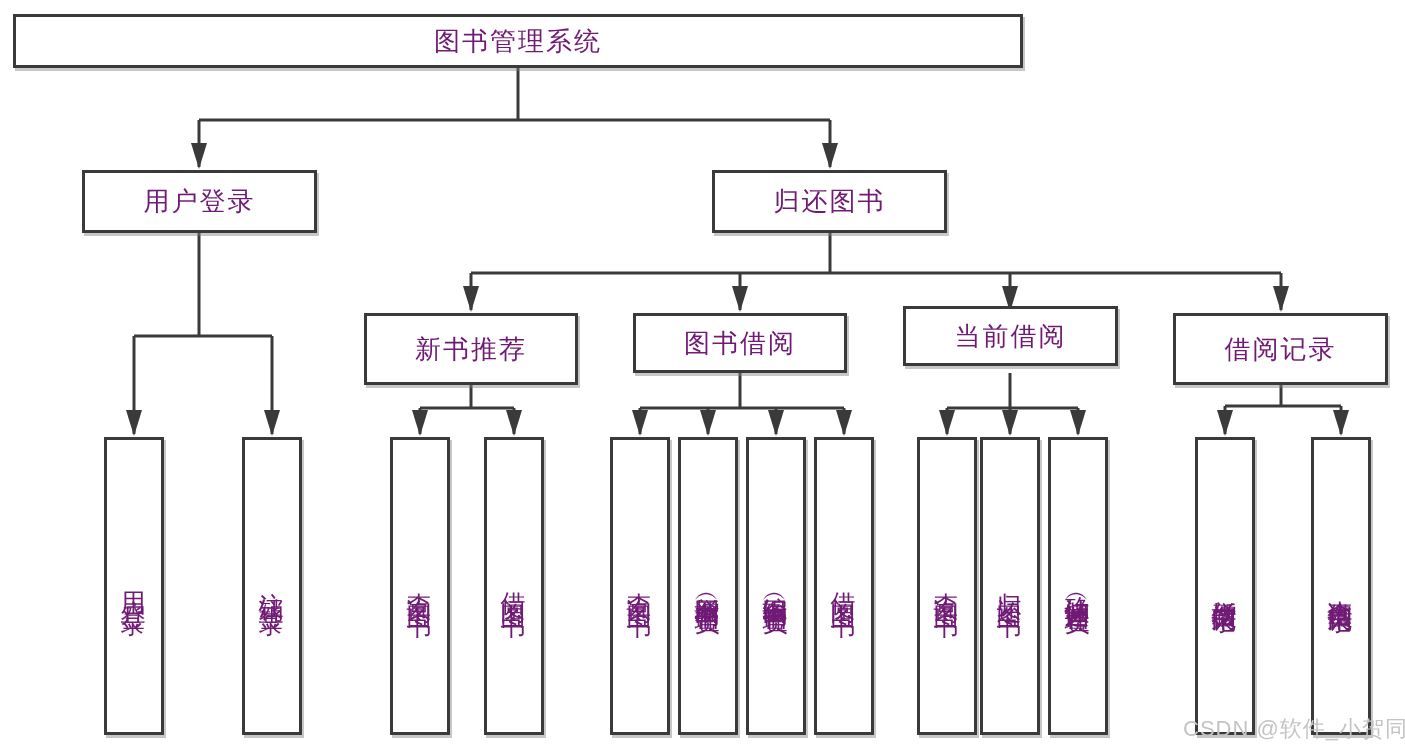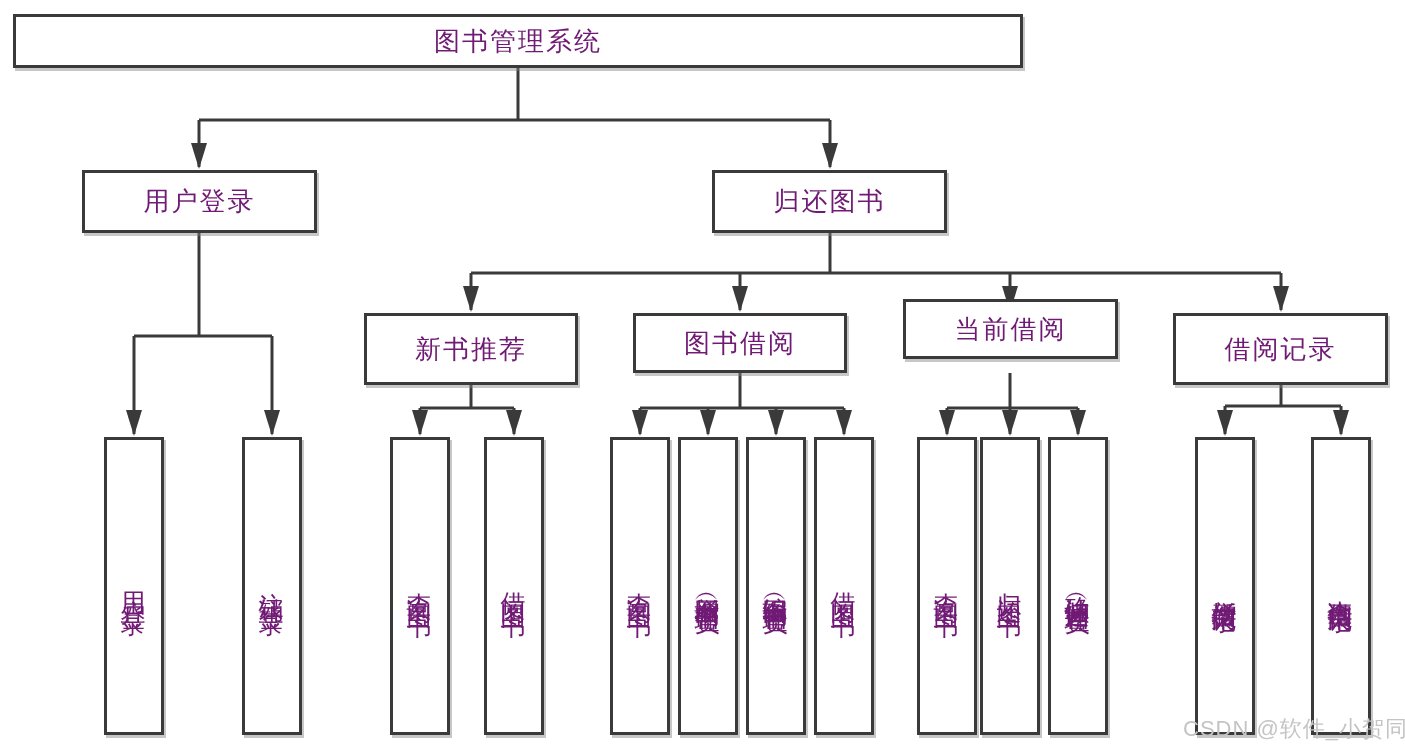--- a/index.html
+++ b/index.html
@@ -31,21 +31,21 @@
     font-size:25px;
     white-space:normal;
   }
   .leaf.long{letter-spacing:2px;}
   
   #b-root{left:13px;top:14px;width:1010px;height:54px;}
   #b-login{left:82px;top:170px;width:235px;height:63px;}
   #b-mgmt{left:712px;top:170px;width:235px;height:63px;}
   #b-newbook{left:364px;top:313px;width:214px;height:72px;}
   #b-borrow{left:633px;top:313px;width:214px;height:60px;}
-  #b-current{left:903px;top:299px;width:215px;height:60px;}
+  #b-current{left:903px;top:306px;width:215px;height:60px;}
   #b-records{left:1173px;top:313px;width:215px;height:72px;}
   #l1{left:104px;top:437px;width:60px;height:298px;}
   #l2{left:242px;top:437px;width:60px;height:298px;}
   #l3{left:390px;top:437px;width:60px;height:298px;}
   #l4{left:484px;top:437px;width:60px;height:298px;}
   #l5{left:610px;top:437px;width:60px;height:298px;}
   #l6{left:678px;top:437px;width:60px;height:298px;}
   #l7{left:746px;top:437px;width:60px;height:298px;}
   #l8{left:814px;top:437px;width:60px;height:298px;}
   #l9{left:917px;top:437px;width:60px;height:298px;}

